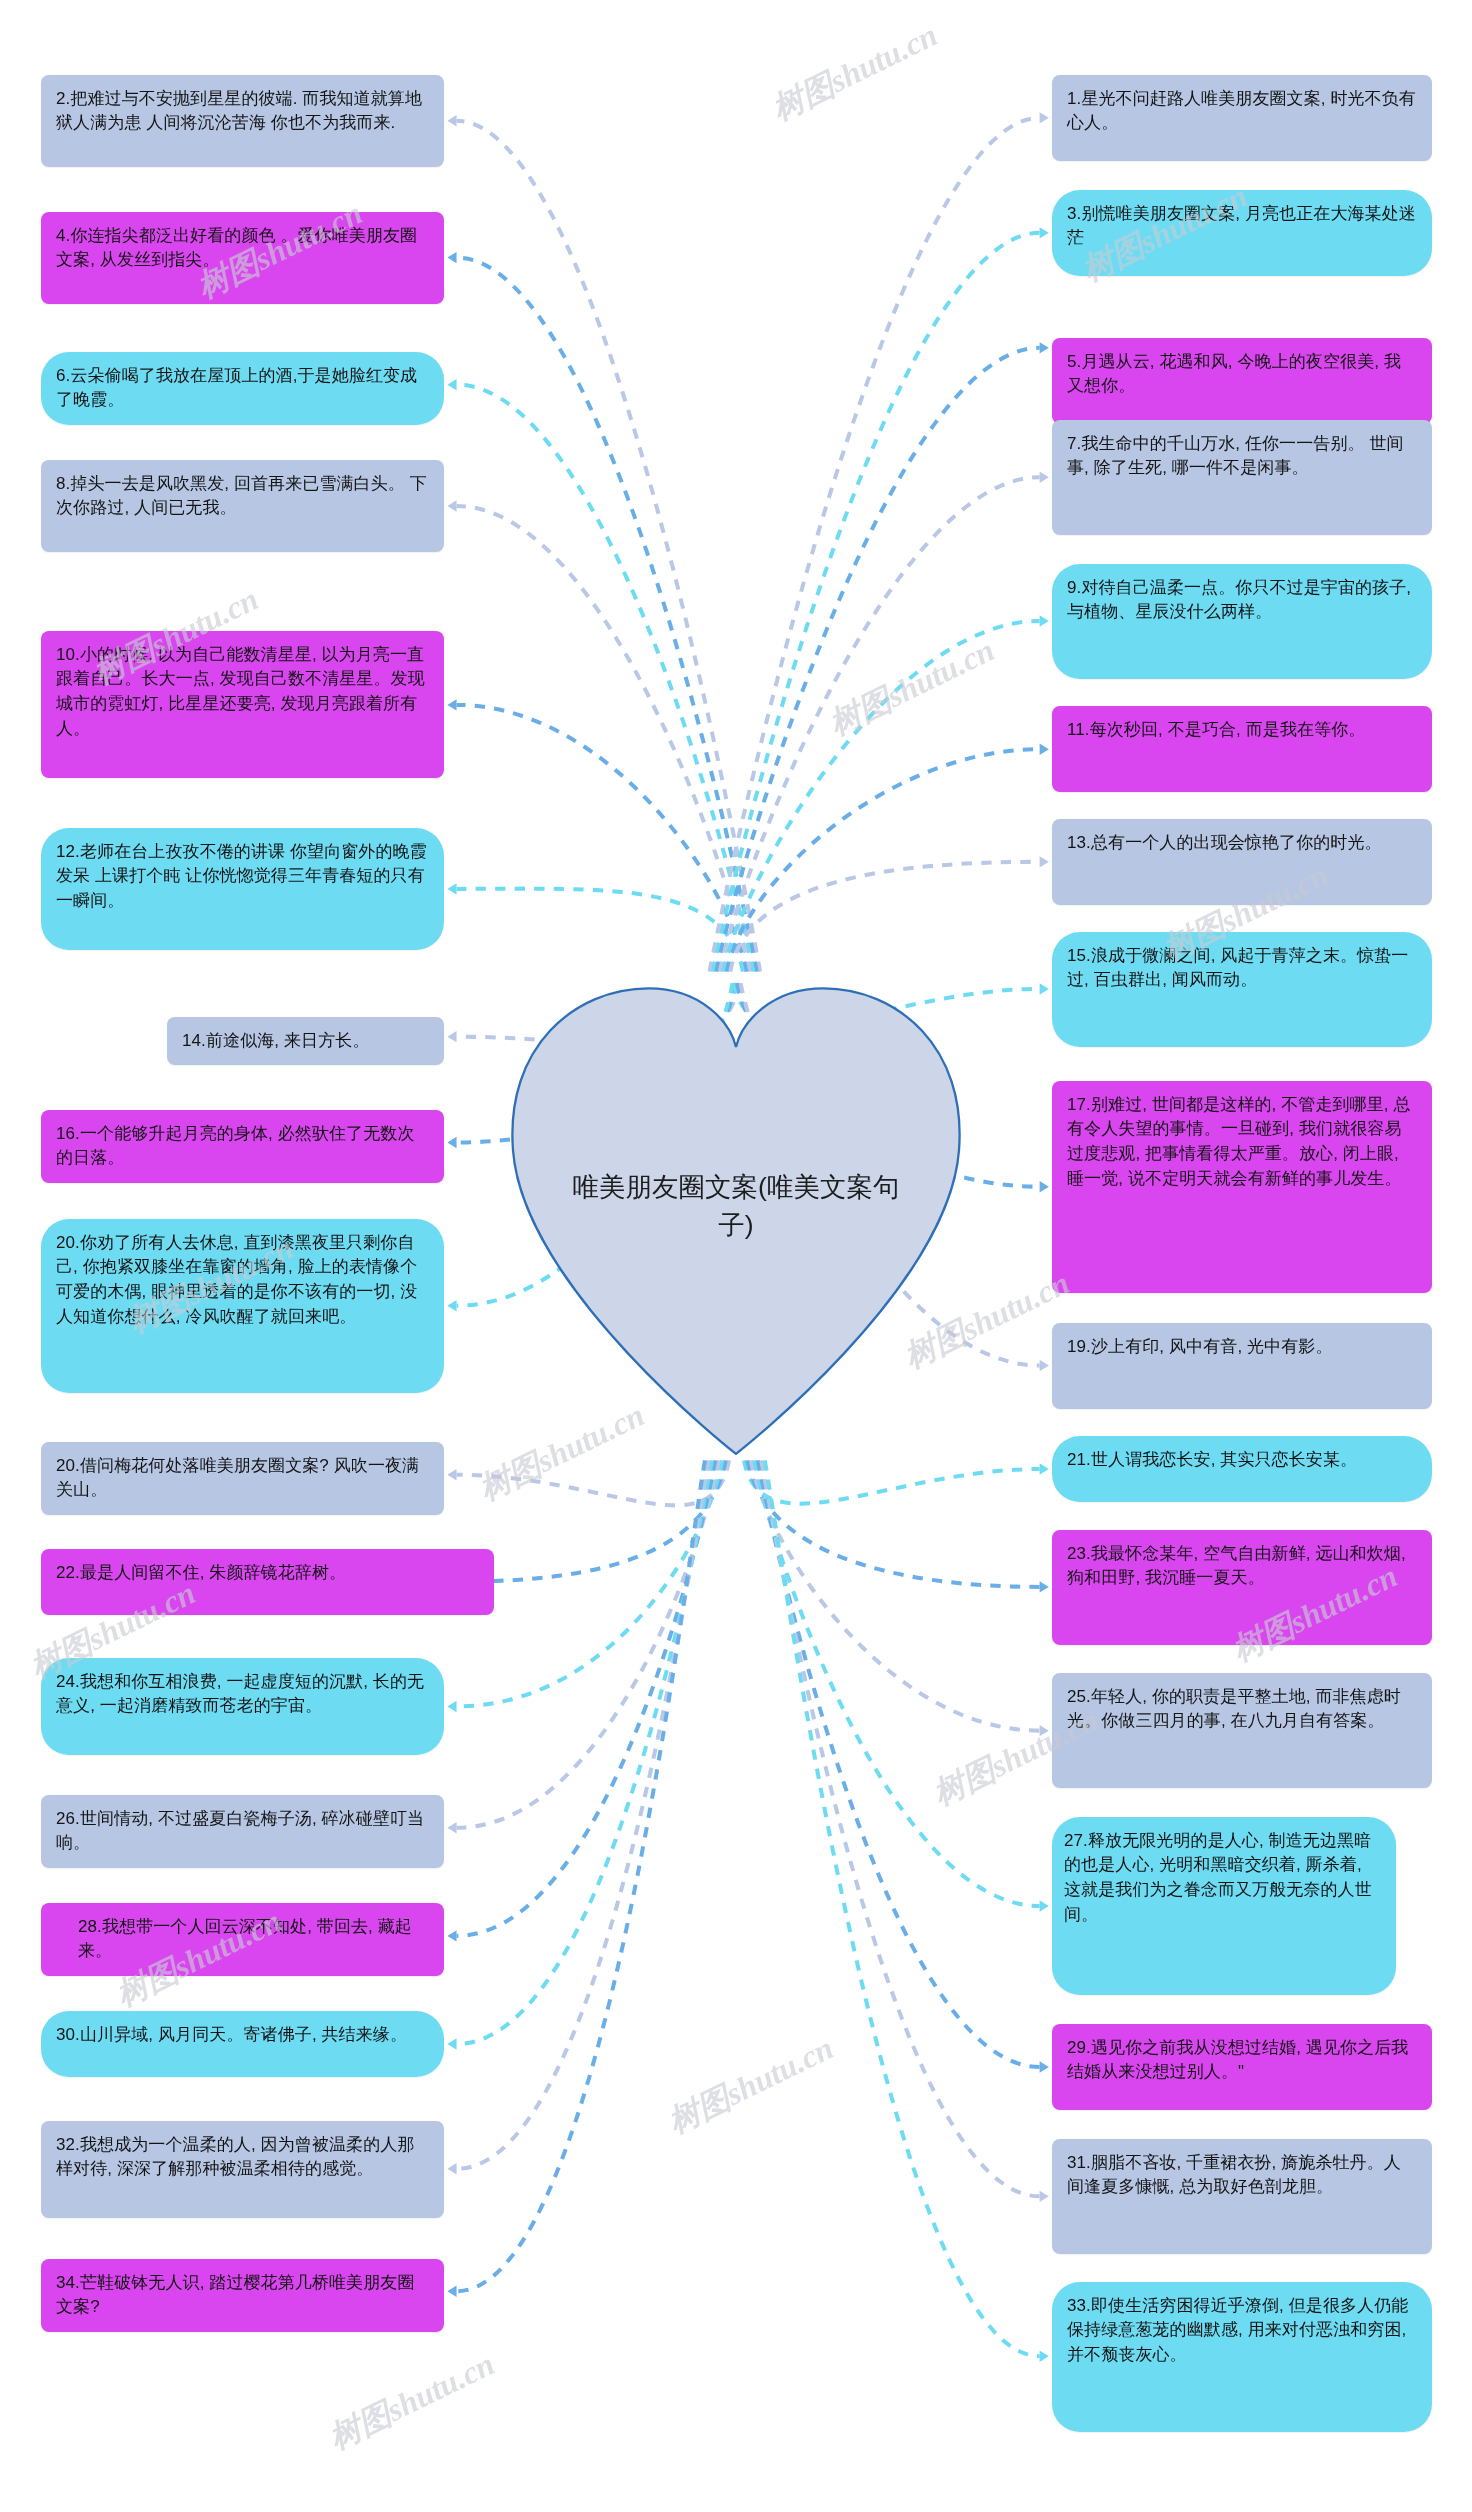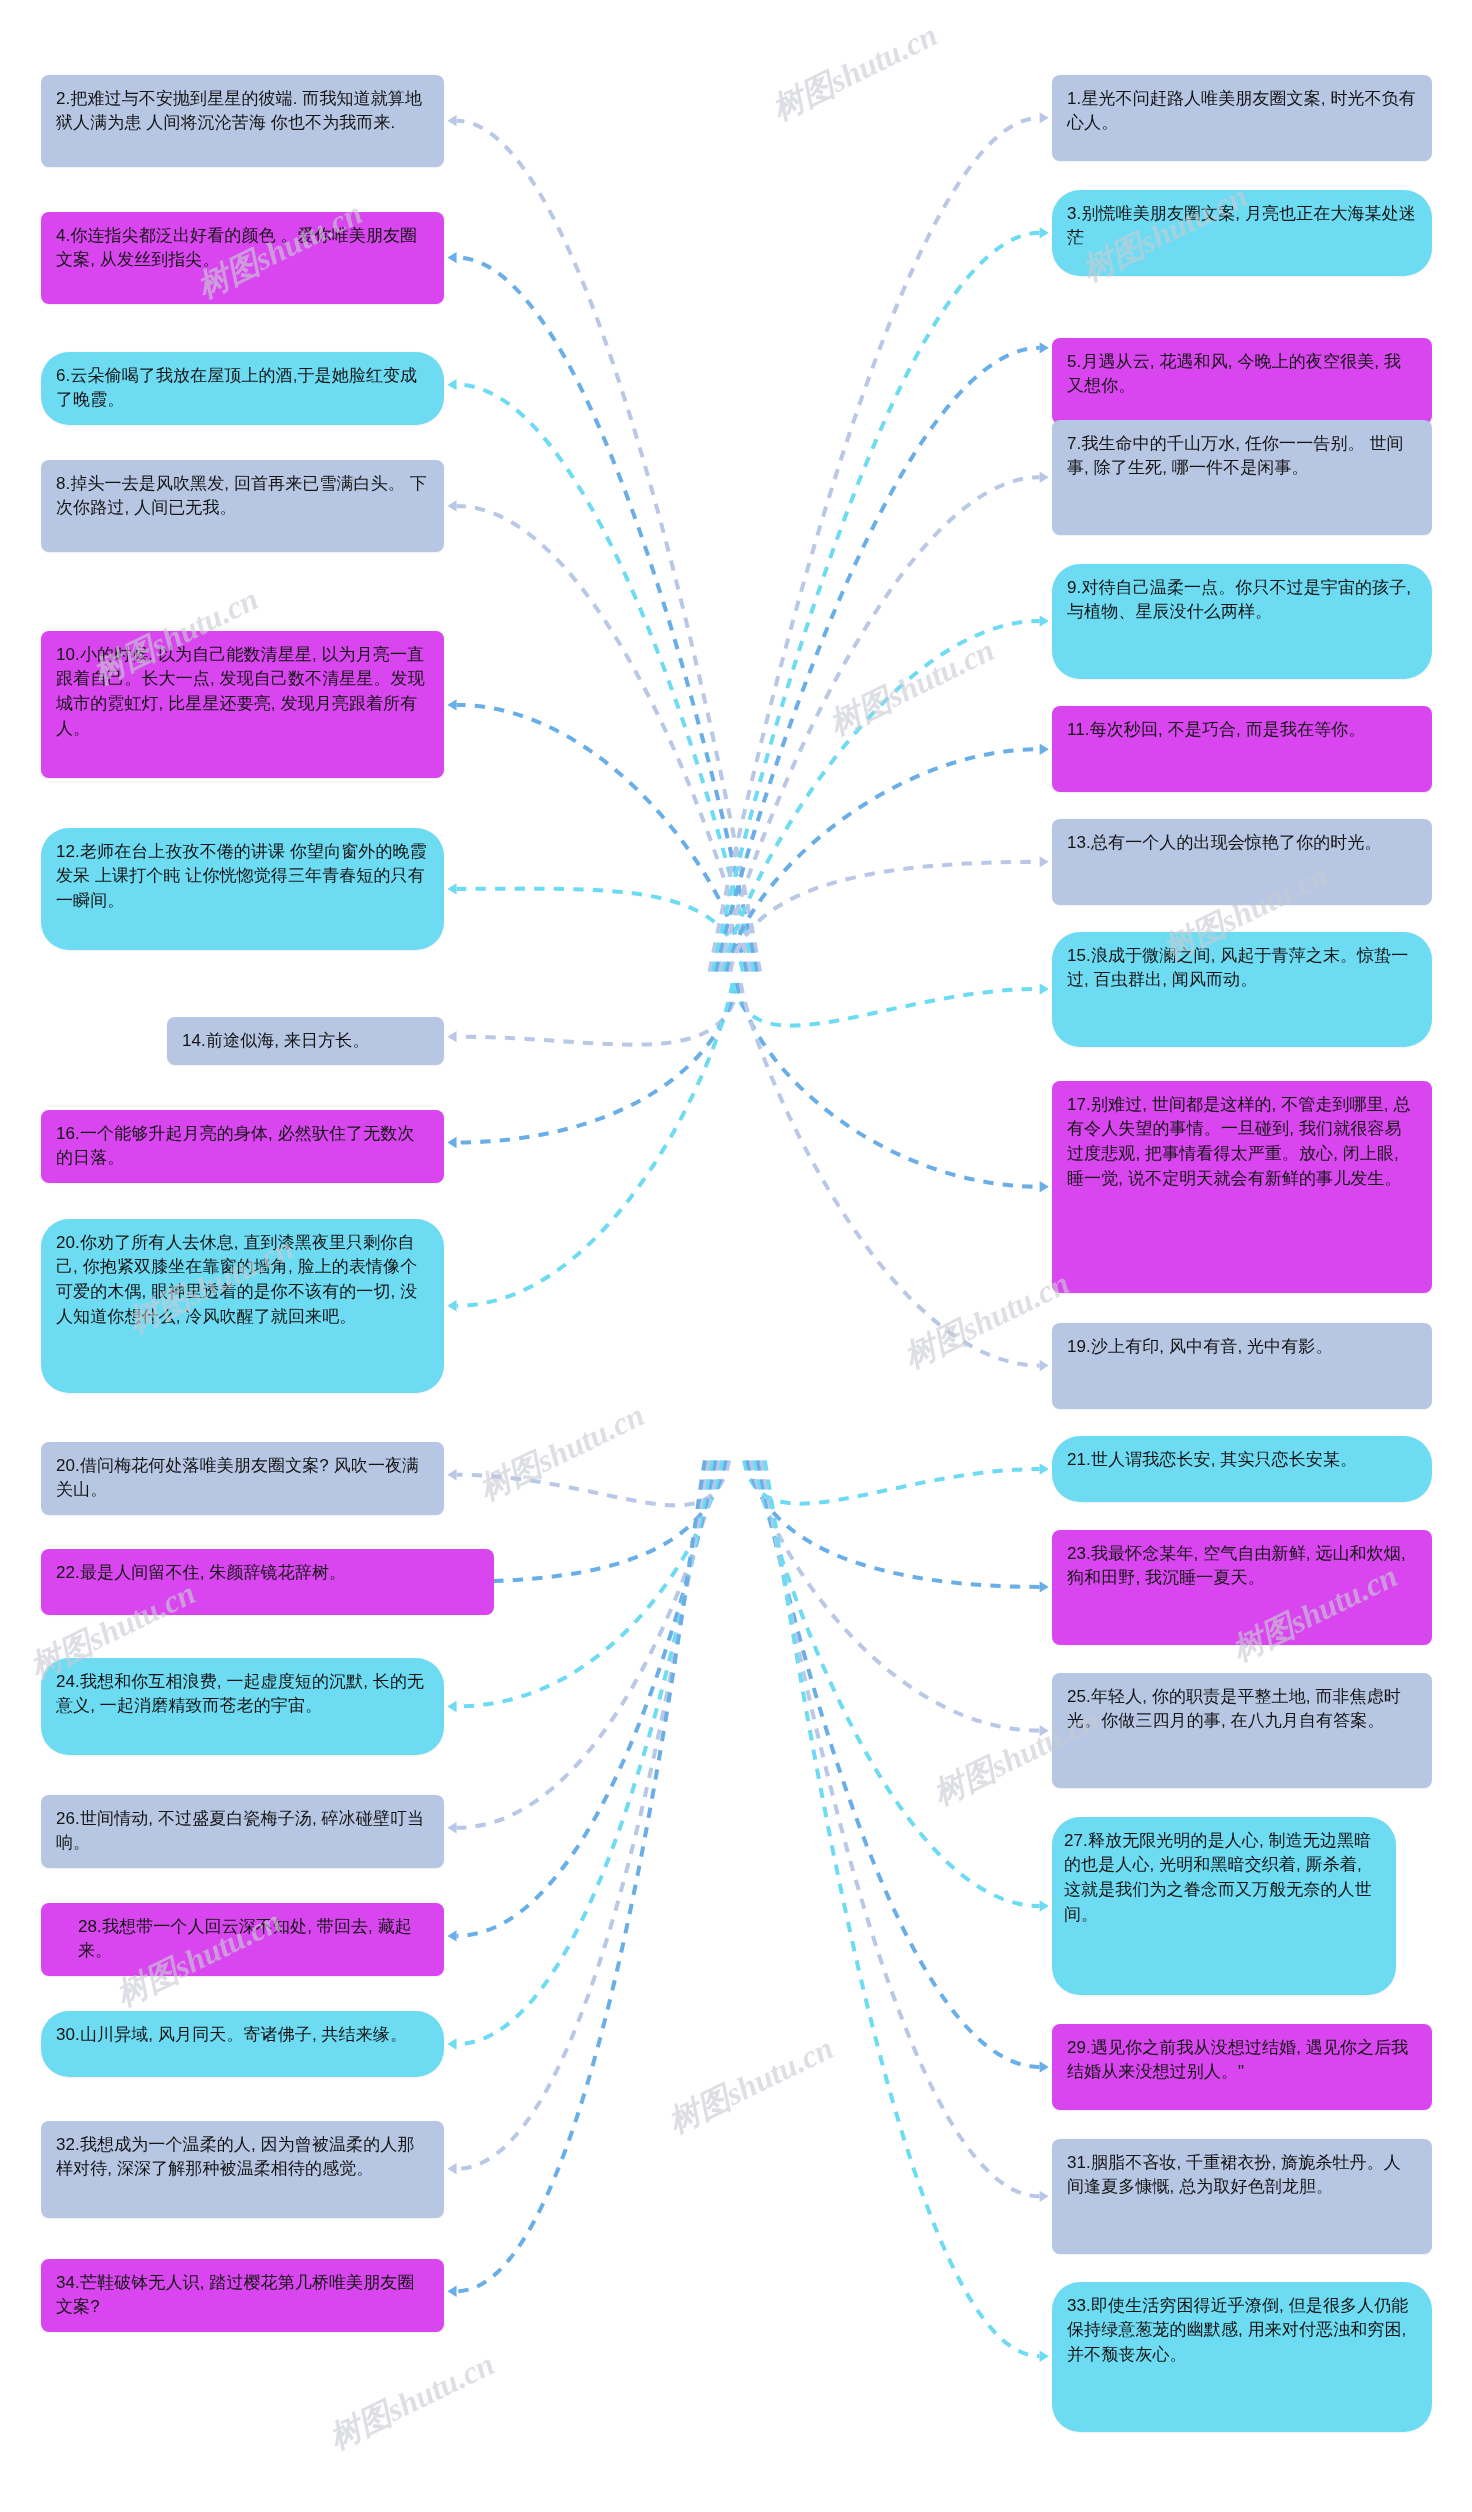--- a/index.html
+++ b/index.html
@@ -148,20 +148,32 @@
       <div class="wm" style="left: 822px; top: 707px; font-size: 32px; transform: rotate(-26deg);">树图shutu.cn</div>
       <div class="wm" style="left: 897px; top: 1340px; font-size: 32px; transform: rotate(-26deg);">树图shutu.cn</div>
       <div class="wm" style="left: 926px; top: 1777px; font-size: 32px; transform: rotate(-26deg);">树图shutu.cn</div>
       <div class="wm" style="left: 1075px; top: 253px; font-size: 32px; transform: rotate(-26deg);">树图shutu.cn</div>
       <div class="wm" style="left: 1156px; top: 932px; font-size: 32px; transform: rotate(-26deg);">树图shutu.cn</div>
       <div class="wm" style="left: 472px; top: 1472px; font-size: 32px; transform: rotate(-26deg);">树图shutu.cn</div>
       <div class="wm" style="left: 661px; top: 2105px; font-size: 32px; transform: rotate(-26deg);">树图shutu.cn</div>
       <div class="wm" style="left: 1225px; top: 1633px; font-size: 32px; transform: rotate(-26deg);">树图shutu.cn</div>
     </div>
 
+  <div id="heart-wrap">
+    <svg id="heart-svg" viewBox="0 0 800 830">
+      <path id="heart-path" d="M400 828
+               C 400 828, 30 540, 12 300
+               C -2 120, 120 18, 248 18
+               C 340 18, 390 78, 400 120
+               C 410 78, 460 18, 552 18
+               C 680 18, 802 120, 788 300
+               C 770 540, 400 828, 400 828 Z" fill="#ccd6e8" stroke="#2e6fb7" stroke-width="4"></path>
+    </svg>
+    <div id="heart-label">唯美朋友圈文案(唯美文案句子)</div>
+  </div>
 
   <div id="left-col">
       <div class="node c-peri" style="left: 41px; top: 75px; width: 403px; min-height: 92px;"><span>2.把难过与不安抛到星星的彼端. 而我知道就算地狱人满为患 人间将沉沦苦海 你也不为我而来.</span></div>
       <div class="node c-blue" style="left: 41px; top: 212px; width: 403px; min-height: 92px;"><span>4.你连指尖都泛出好看的颜色 。爱你唯美朋友圈文案, 从发丝到指尖。</span></div>
       <div class="node c-cyan" style="left: 41px; top: 352px; width: 403px; min-height: 66px;"><span>6.云朵偷喝了我放在屋顶上的酒,于是她脸红变成了晚霞。</span></div>
       <div class="node c-peri" style="left: 41px; top: 460px; width: 403px; min-height: 92px;"><span>8.掉头一去是风吹黑发, 回首再来已雪满白头。 下次你路过, 人间已无我。</span></div>
       <div class="node c-blue" style="left: 41px; top: 631px; width: 403px; min-height: 147px;"><span>10.小的时候, 以为自己能数清星星, 以为月亮一直跟着自己。长大一点, 发现自己数不清星星。发现城市的霓虹灯, 比星星还要亮, 发现月亮跟着所有人。</span></div>
       <div class="node c-cyan" style="left: 41px; top: 828px; width: 403px; min-height: 122px;"><span>12.老师在台上孜孜不倦的讲课 你望向窗外的晚霞发呆 上课打个盹 让你恍惚觉得三年青春短的只有一瞬间。</span></div>
       <div class="node c-peri" style="left: 167px; top: 1017px; width: 277px; min-height: 40px;"><span>14.前途似海, 来日方长。</span></div>
       <div class="node c-blue" style="left: 41px; top: 1110px; width: 403px; min-height: 66px;"><span>16.一个能够升起月亮的身体, 必然驮住了无数次的日落。</span></div>

